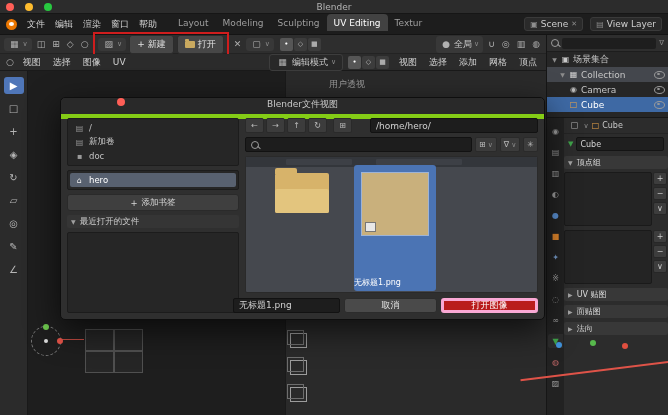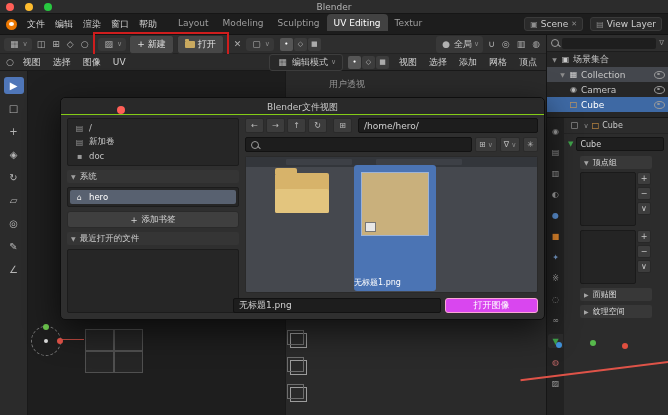--- a/index.html
+++ b/index.html
@@ -87,67 +87,67 @@
   
   .properties{position:absolute;left:546px;top:118px;width:122px;height:297px;background:#2c2c2c;
     border-left:1px solid #161616;display:flex;box-sizing:border-box;}
   .ptabs{width:17px;background:#222;display:flex;flex-direction:column;align-items:center;padding-top:6px;gap:7px;flex:none;}
   .ptab{width:15px;height:14px;border-radius:2px 0 0 2px;display:flex;align-items:center;justify-content:center;font-size:8px;color:#9a9a9a;}
   .ptab.active{background:#2c2c2c;}
   .pcontent{flex:1;font-size:8px;position:relative;overflow:hidden;}
   .pbread{height:15px;display:flex;align-items:center;gap:3px;padding:0 4px;border-bottom:1px solid #242424;}
   .pdatarow{height:16px;display:flex;align-items:center;gap:3px;padding:2px 4px 0;}
   .pfield{flex:1;height:12px;background:#1f1f1f;border:1px solid #141414;border-radius:2px;display:flex;align-items:center;gap:3px;padding:0 3px;color:#d5d5d5;}
-  .psection{margin:4px 16px 0;}
+  .psection{margin:4px 0 0;}
   .psec-header{height:13px;background:#383838;border-radius:2px;display:flex;align-items:center;gap:4px;padding:0 4px;color:#dcdcdc;}
   .psec-header .caret{font-size:6px;color:#a5a5a5;}
   .plist-wrap{position:relative;margin:3px 0 0;}
   .plist{height:52px;margin-right:16px;background:#242424;border:1px solid #1a1a1a;border-radius:2px;}
   .pside{position:absolute;right:1px;top:0;display:flex;flex-direction:column;gap:2px;}
   .mini-btn{width:12px;height:11px;background:#3d3d3d;border:1px solid #272727;border-radius:2px;display:flex;align-items:center;justify-content:center;color:#ccc;font-size:8px;}
   
   .dialog{position:absolute;left:60px;top:97px;width:485px;height:223px;background:#2f2f2f;
     border:1px solid #0e0e0e;border-radius:5px;box-shadow:0 10px 32px rgba(0,0,0,.65);z-index:40;box-sizing:border-box;}
-  .dlg-titlebar{height:16px;background:#292929;border-bottom:1px solid #84cc16;border-radius:5px 5px 0 0;position:relative;display:flex;align-items:flex-end;padding-left:48px;}
+  .dlg-titlebar{height:16px;background:#292929;border-bottom:5px solid #84cc16;border-radius:5px 5px 0 0;position:relative;display:flex;align-items:flex-start;padding-left:48px;}
   .dlg-close{width:8px;height:8px;border-radius:50%;background:#ff5f57;margin-left:8px;}
   .dlg-title{position:absolute;left:0;right:0;text-align:center;color:#c9c9c9;}
   .dlg-sidebar{position:absolute;left:6px;top:20px;width:172px;bottom:6px;display:flex;flex-direction:column;gap:4px;font-size:8.5px;}
   .side-header{height:13px;background:#353535;border-radius:2px;display:flex;align-items:center;gap:4px;padding:0 4px;color:#cccccc;flex:none;}
   .side-header .caret{font-size:6px;color:#a0a0a0;}
   .side-box{background:#262626;border:1px solid #1c1c1c;border-radius:2px;padding:2px;}
   .side-item{height:14px;display:flex;align-items:center;gap:5px;padding:0 5px;color:#c3c3c3;border-radius:2px;}
   .side-item .sicon{color:#9a9a9a;font-size:8px;width:9px;text-align:center;}
   .side-item.selected{background:#586170;color:#fff;}
   .add-bookmark{height:15px;background:#3f3f3f;border:1px solid #2a2a2a;border-radius:3px;display:flex;align-items:center;justify-content:center;gap:4px;color:#d8d8d8;}
   .recent-box{flex:1;background:#262626;border:1px solid #1c1c1c;border-radius:2px;}
   .dlg-main{position:absolute;left:184px;top:20px;right:6px;height:36px;}
   .nav-row{display:flex;align-items:center;gap:2px;}
   .nav-btn{width:17px;height:13px;background:#3c3c3c;border:1px solid #2a2a2a;border-radius:2px;display:flex;align-items:center;justify-content:center;color:#bdbdbd;font-size:8px;}
   .field{background:#1d1d1d;border:1px solid #121212;border-radius:2px;height:13px;display:flex;align-items:center;padding:0 5px;color:#d2d2d2;}
-  .path-field{flex:1;margin-left:4px;}
+  .path-field{flex:1;margin-left:16px;}
   .search-row{display:flex;align-items:center;gap:3px;margin-top:4px;}
   .search-field{flex:1;gap:4px;}
   .mini-widget{display:flex;align-items:center;background:#3c3c3c;border:1px solid #2a2a2a;border-radius:2px;height:13px;padding:0 3px;gap:2px;color:#bdbdbd;font-size:8px;}
   .file-area{position:absolute;left:184px;right:6px;top:58px;bottom:26px;background:#45484e;border:1px solid #2a2a2a;border-radius:2px;overflow:hidden;}
   .col-strip{height:10px;background:#33363b;position:relative;}
   .col-strip div{position:absolute;top:2px;height:6px;background:#3d4046;border-radius:1px;}
   .tile{position:absolute;text-align:center;}
   .folder-icon{width:54px;height:40px;background:#d7b36a;border-radius:2px;margin:0 auto;position:relative;}
   .folder-icon::before{content:"";position:absolute;top:-5px;left:0;width:22px;height:6px;background:#d7b36a;border-radius:2px 2px 0 0;}
   .folder-icon::after{content:"";position:absolute;bottom:0;left:0;width:54px;height:24px;background:#e3c57e;border-radius:2px;}
   .tile-label{position:absolute;left:0;right:0;top:118px;color:#e2e2e2;font-size:8px;white-space:nowrap;}
   .tile-selected{position:absolute;left:108px;top:8px;width:82px;height:126px;background:#4b74b4;border-radius:3px;}
   .thumb{width:66px;height:62px;margin:7px auto 0;background:#c9b07c;border:1px solid #9db3d6;position:relative;}
   .thumb::after{content:"";position:absolute;left:3px;bottom:3px;width:9px;height:8px;background:#e8e8e8;border:1px solid #777;}
   .tile-selected .tile-label{top:112px;color:#fff;}
   .dlg-bottom{position:absolute;left:172px;right:6px;bottom:6px;height:15px;display:flex;gap:4px;}
   .fname-field{flex:1;}
   .btn{border-radius:3px;display:flex;align-items:center;justify-content:center;color:#e6e6e6;width:91px;flex:none;}
   .btn-cancel{background:#4a4a4a;border:1px solid #2c2c2c;}
-  .btn-open{background:#d946ef;border:1px solid #f9a8d4;color:#fff;}
+  .btn-open{background:#b91c1c;border:3px solid #f9a8d4;color:#fff;}
   
   .watermark{position:absolute;right:2px;top:340px;width:140px;height:70px;z-index:60;pointer-events:none;}
   .wm-line{position:absolute;left:-6px;top:30px;width:150px;height:2px;background:#ff5b4d;transform:rotate(-7deg);opacity:.85;}
   .wm-text{position:absolute;left:28px;top:8px;font-size:22px;font-weight:bold;color:#f7a21b;
     text-shadow:0 1px 2px rgba(0,0,0,.6), 0 0 1px #fff;}
   .wm-dot{position:absolute;width:6px;height:6px;border-radius:50%;}
   .wm-dot.b{left:30px;top:2px;background:#3f8fd6;}
   .wm-dot.g{left:64px;top:0;background:#57b94c;}
   .wm-dot.r{left:96px;top:3px;background:#e04f3f;}
 </style>
@@ -375,27 +375,33 @@
             <span class="mini-btn">+</span>
             <span class="mini-btn">−</span>
             <span class="mini-btn">∨</span>
           </div>
         </div>
       </div>
 
       <div class="psection">
         <div class="psec-header">
           <span class="caret">▶</span>
-          <span>面贴图</span>
+          <span>UV 贴图</span>
         </div>
       </div>
       <div class="psection">
         <div class="psec-header">
           <span class="caret">▶</span>
-          <span>纹理空间</span>
+          <span>面贴图</span>
+        </div>
+      </div>
+      <div class="psection">
+        <div class="psec-header">
+          <span class="caret">▶</span>
+          <span>法向</span>
         </div>
       </div>
     </div>
   </div>
 
   <div class="dialog">
     <div class="dlg-titlebar">
       <span class="dlg-close"></span>
       <span class="dlg-title">Blender文件视图</span>
     </div>
@@ -407,24 +413,20 @@
           <span>/</span>
         </div>
         <div class="side-item">
           <span class="sicon">▤</span>
           <span>新加卷</span>
         </div>
         <div class="side-item">
           <span class="sicon">▪</span>
           <span>doc</span>
         </div>
-      </div>
-      <div class="side-header">
-        <span class="caret">▼</span>
-        <span>系统</span>
       </div>
       <div class="side-box">
         <div class="side-item selected">
           <span class="sicon" style="color:#eee">⌂</span>
           <span>hero</span>
         </div>
       </div>
       <div class="add-bookmark">
         <span>+</span>
         <span>添加书签</span>
@@ -477,20 +479,23 @@
       <div class="tile-selected">
         <div class="thumb"></div>
         <div class="tile-label">无标题1.png</div>
       </div>
     </div>
 
     <div class="dlg-bottom">
       <div class="field fname-field">
         <span>无标题1.png</span>
       </div>
+      <div class="btn btn-cancel">
+        <span>取消</span>
+      </div>
       <div class="btn btn-open">
         <span>打开图像</span>
       </div>
     </div>
   </div>
 
   <div class="watermark">
     <span class="wm-line"></span>
     <span class="wm-dot b"></span>
     <span class="wm-dot g"></span>

